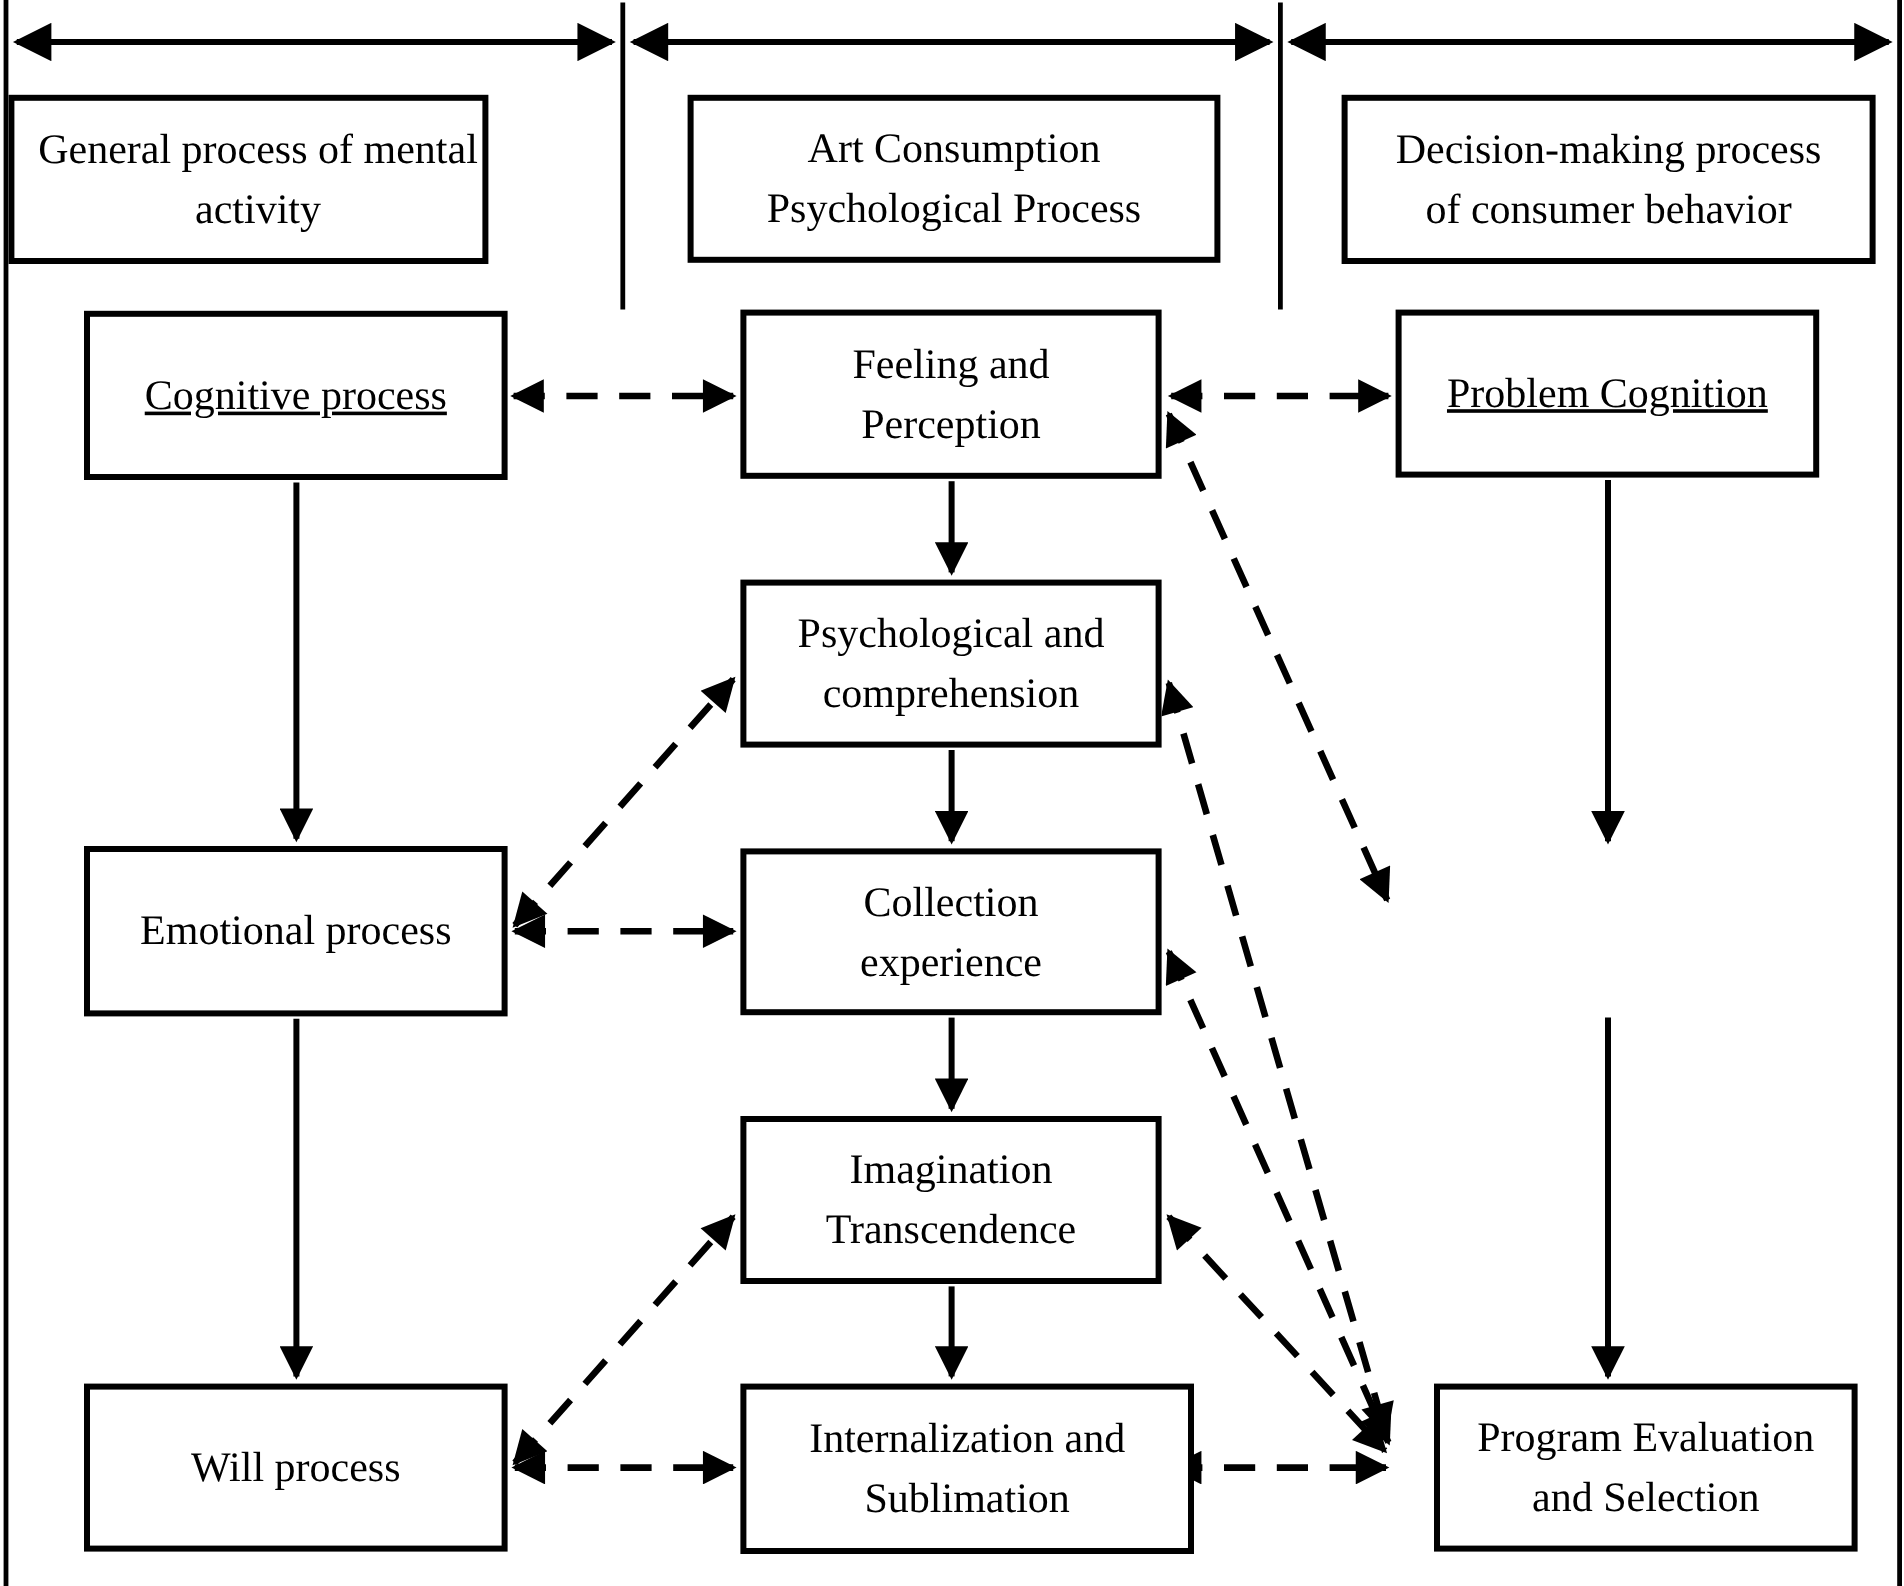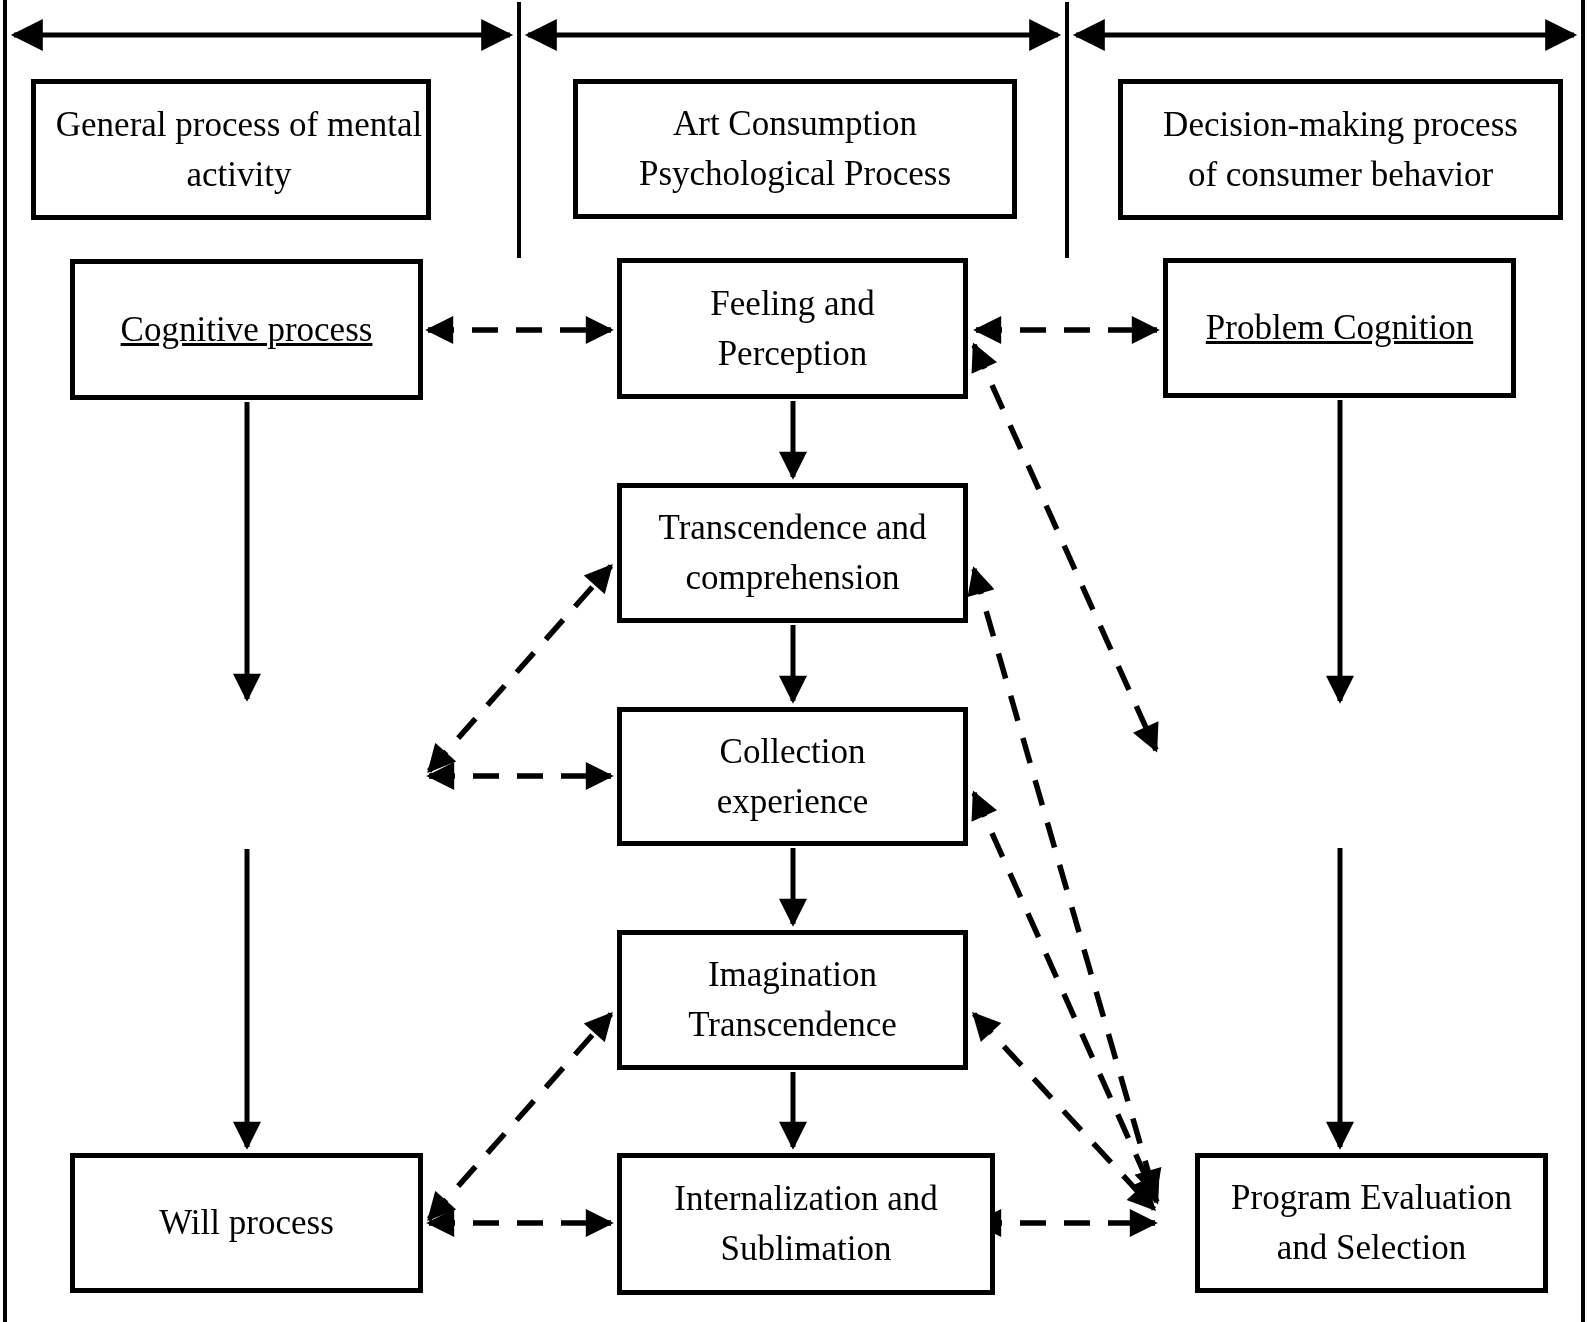--- a/index.html
+++ b/index.html
@@ -71,33 +71,34 @@
     <line x1="429" y1="771" x2="611" y2="566" stroke="#000" stroke-width="5.5" stroke-dasharray="26 18" marker-start="url(#ah)" marker-end="url(#ah)"></line>
     <line x1="429" y1="1223" x2="611" y2="1223" stroke="#000" stroke-width="5.5" stroke-dasharray="26 18" marker-start="url(#ah)" marker-end="url(#ah)"></line>
     <line x1="429" y1="1219" x2="611" y2="1014" stroke="#000" stroke-width="5.5" stroke-dasharray="26 18" marker-start="url(#ah)" marker-end="url(#ah)"></line>
     <line x1="974" y1="345" x2="1156" y2="750" stroke="#000" stroke-width="5.5" stroke-dasharray="26 18" marker-start="url(#ah)" marker-end="url(#ah)"></line>
     <line x1="974" y1="569" x2="1155" y2="1195" stroke="#000" stroke-width="5.5" stroke-dasharray="26 18" marker-start="url(#ah)" marker-end="url(#ah)"></line>
     <line x1="974" y1="793" x2="1157" y2="1202" stroke="#000" stroke-width="5.5" stroke-dasharray="26 18" marker-start="url(#ah)" marker-end="url(#ah)"></line>
     <line x1="974" y1="1014" x2="1154" y2="1209" stroke="#000" stroke-width="5.5" stroke-dasharray="26 18" marker-start="url(#ah)" marker-end="url(#ah)"></line>
     <line x1="976" y1="1223" x2="1155" y2="1223" stroke="#000" stroke-width="5.5" stroke-dasharray="26 18" marker-start="url(#ah)" marker-end="url(#ah)"></line>
   </svg>
 
-  <div class="box" style="left:31px; top:79px; width:400px; height:141px;padding-left:16px;">General process of mental
+  <div class="box" style="left:7px; top:79px; width:400px; height:141px;padding-left:16px;">General process of mental
 activity</div>
   <div class="box" style="left:573px; top:79px; width:444px; height:140px;">Art Consumption
 Psychological Process</div>
   <div class="box" style="left:1118px; top:79px; width:445px; height:141px;">Decision-making process
 of consumer behavior</div>
 
   <div class="box" style="left:70px; top:259px; width:353px; height:141px;text-decoration:underline;">Cognitive process</div>
+  <div class="box" style="left:70px; top:705px; width:353px; height:142px;">Emotional process</div>
   <div class="box" style="left:70px; top:1153px; width:353px; height:140px;">Will process</div>
 
   <div class="box" style="left:617px; top:258px; width:351px; height:141px;">Feeling and
 Perception</div>
-  <div class="box" style="left:617px; top:483px; width:351px; height:140px;">Transcendence and
+  <div class="box" style="left:617px; top:483px; width:351px; height:140px;">Psychological and
 comprehension</div>
   <div class="box" style="left:617px; top:707px; width:351px; height:139px;">Collection
 experience</div>
   <div class="box" style="left:617px; top:930px; width:351px; height:140px;">Imagination
 Transcendence</div>
   <div class="box" style="left:617px; top:1153px; width:378px; height:142px;">Internalization and
 Sublimation</div>
 
   <div class="box" style="left:1163px; top:258px; width:353px; height:140px;text-decoration:underline;">Problem Cognition</div>
   <div class="box" style="left:1163px; top:1153px; width:353px; height:140px;margin-left:32px;">Program Evaluation

